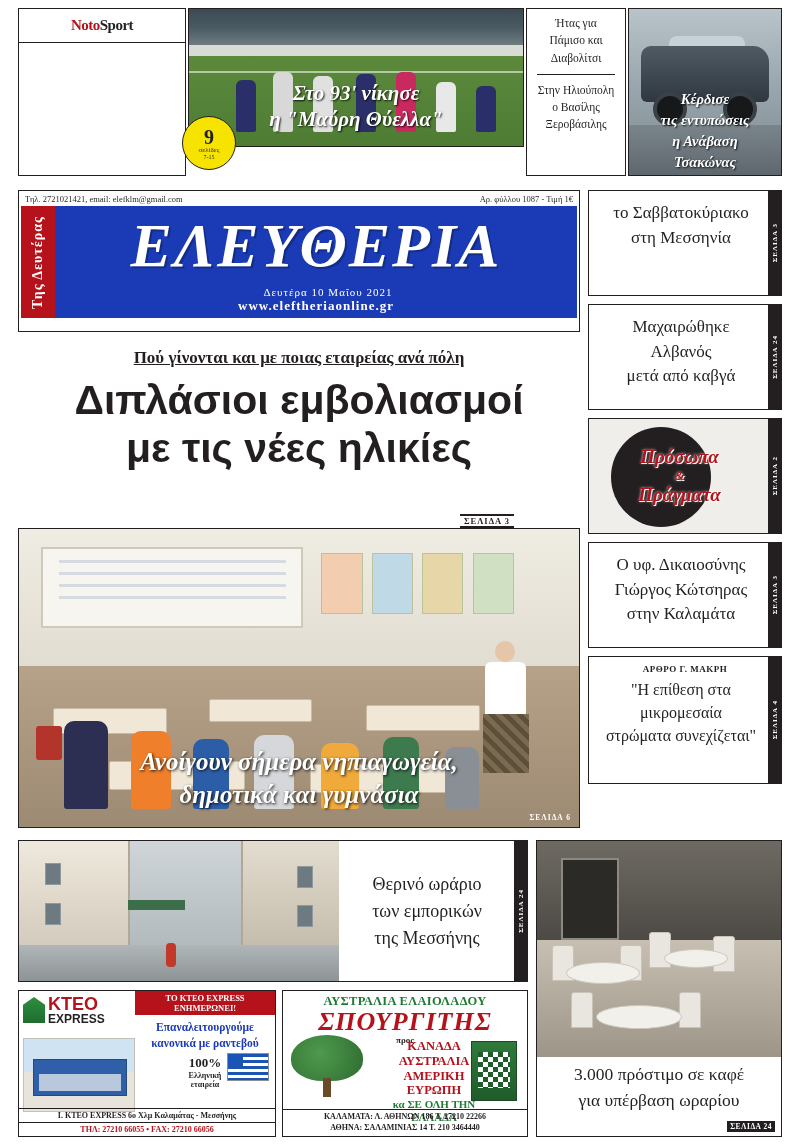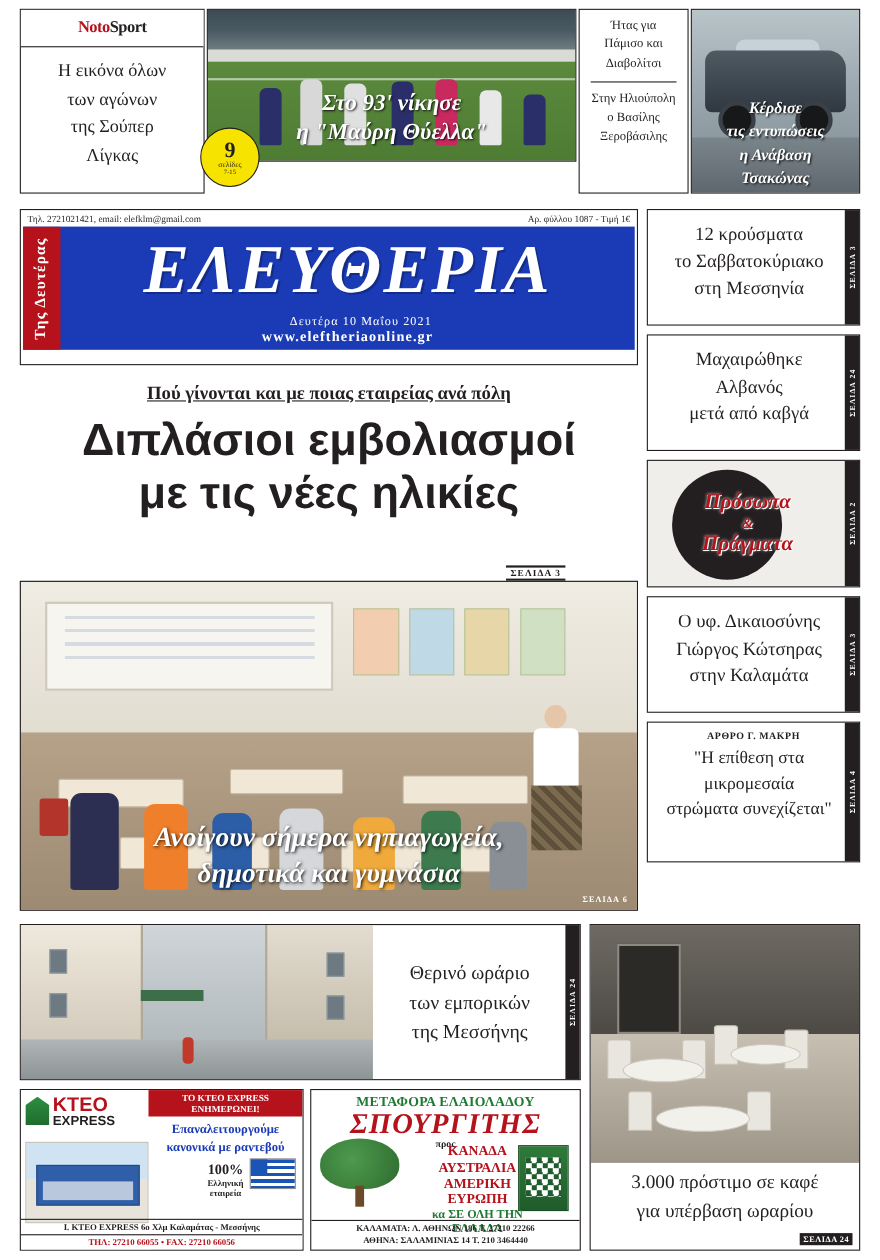--- a/index.html
+++ b/index.html
@@ -798,26 +798,20 @@
 <body>
 
 <div class="page">
 
   <div id="top-strip">
 
     <div id="notosport-box">
       <div id="notosport-logo">
         <span class="nota red">Noto</span>
           <span class="nota blk">Sport</span>
-      </div>
-      <div id="notosport-text">
-        <div>Η εικόνα όλων</div>
-        <div>των αγώνων</div>
-        <div>της Σούπερ</div>
-        <div>Λίγκας</div>
       </div>
     </div>
 
     <div id="badge-9">
       <div class="num">9</div>
       <div class="lbl">σελίδες</div>
       <div class="lbl2">7-15</div>
     </div>
 
     <div id="soccer-photo">
@@ -912,21 +906,20 @@
     <div class="kid k7"></div>
     <div id="classroom-caption">
       <div>Ανοίγουν σήμερα νηπιαγωγεία,</div>
       <div>δημοτικά και γυμνάσια</div>
     </div>
     <div id="classroom-page-tag">ΣΕΛΙΔΑ 6</div>
   </div>
 
   <div class="right-item" id="right-1">
     <div class="txt">
-      <div>12 κρούσματα</div>
       <div>το Σαββατοκύριακο</div>
       <div>στη Μεσσηνία</div>
     </div>
     <div class="side-tab">
       <span>ΣΕΛΙΔΑ 3</span>
     </div>
   </div>
 
   <div class="right-item" id="right-2">
     <div class="txt">
@@ -1046,21 +1039,21 @@
       </div>
       <div class="flag"></div>
     </div>
     <div class="footer">
       <div class="f1">Ι. ΚΤΕΟ EXPRESS  6ο Χλμ Καλαμάτας - Μεσσήνης</div>
       <div class="f2">ΤΗΛ: 27210 66055 • FAX: 27210 66056</div>
     </div>
   </div>
 
   <div id="ad-spourgitis">
-    <div class="line1">ΜΕΤΑΦΟΡΑ ΕΛΑΙΟΛΑΔΟΥ</div>
+    <div class="line1">ΑΥΣΤΡΑΛΙΑ ΕΛΑΙΟΛΑΔΟΥ</div>
     <div class="brand">ΣΠΟΥΡΓΙΤΗΣ</div>
     <div class="pros">προς</div>
     <div class="tree">
       <div class="crown"></div>
       <div class="trunk"></div>
     </div>
     <div class="can">
       <div class="lbl2"></div>
     </div>
     <div class="dest">

